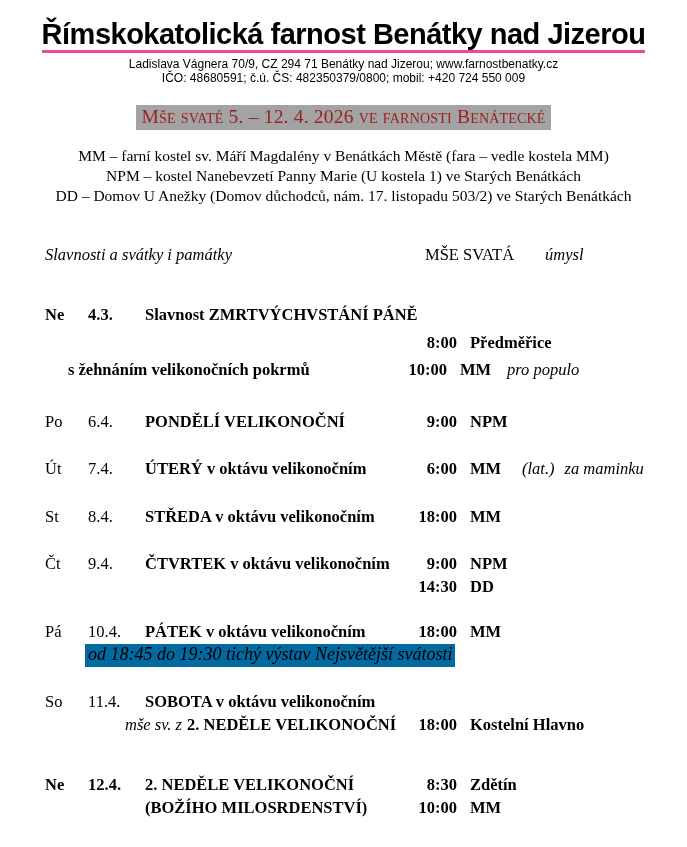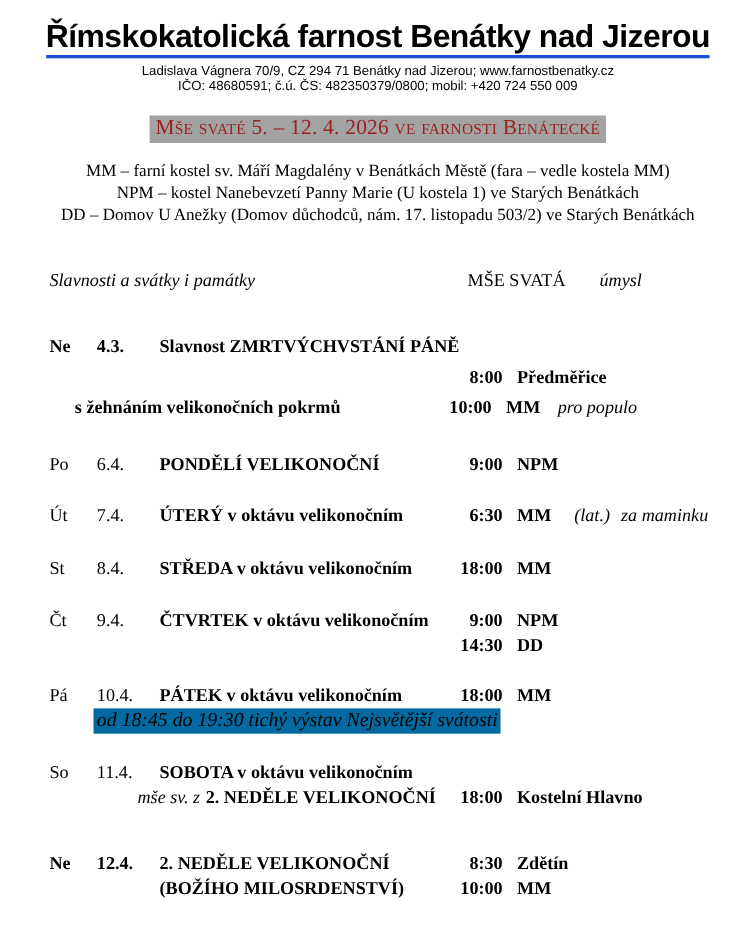--- a/index.html
+++ b/index.html
@@ -7,21 +7,21 @@
     position:relative; width:687px; height:847px; background:#ffffff;
     font-family:"Liberation Serif", serif; color:#000000; overflow:hidden;
   }
 
   
   .doc-title {
     position:absolute; top:18px; left:0; width:100%; text-align:center;
     font-family:"Liberation Sans", sans-serif; font-weight:bold; font-size:29px;
     letter-spacing:-0.5px;
   }
-  .doc-title span { border-bottom:3px solid #1d4ed8; padding-bottom:0px; }
+  .doc-title span { border-bottom:3px solid #ec4899; padding-bottom:0px; }
   .addr {
     position:absolute; left:0; width:100%; text-align:center;
     font-family:"Liberation Sans", sans-serif; font-size:12px; color:#000;
   }
   .addr1 { top:57px; }
   .addr2 { top:71px; }
 
   
   .banner-wrap { position:absolute; top:105px; left:0; width:100%; text-align:center; }
   .banner {
@@ -128,21 +128,21 @@
     <span class="c-title">PONDĚLÍ VELIKONOČNÍ</span>
     <span class="c-time">9:00</span>
     <span class="c-gap"></span>
     <span class="c-loc">NPM</span>
   </div>
 
   <div class="row y-r4">
     <span class="c-day">Út</span>
     <span class="c-date">7.4.</span>
     <span class="c-title">ÚTERÝ v oktávu velikonočním</span>
-    <span class="c-time">6:30</span>
+    <span class="c-time">6:00</span>
     <span class="c-gap"></span>
     <span class="c-loc">MM</span>
     <span class="note-lat">(lat.)</span>
     <span class="note-2">za maminku</span>
   </div>
 
   <div class="row y-r5">
     <span class="c-day">St</span>
     <span class="c-date">8.4.</span>
     <span class="c-title">STŘEDA v oktávu velikonočním</span>

